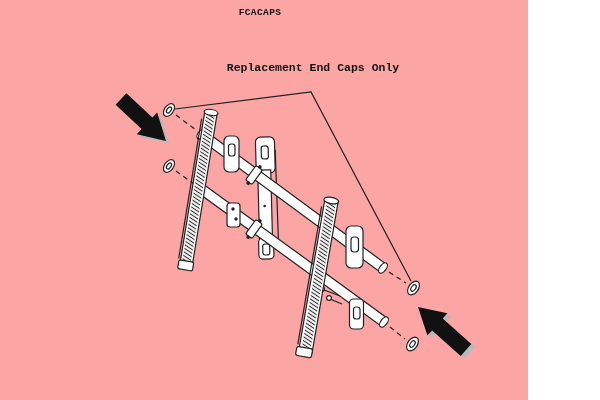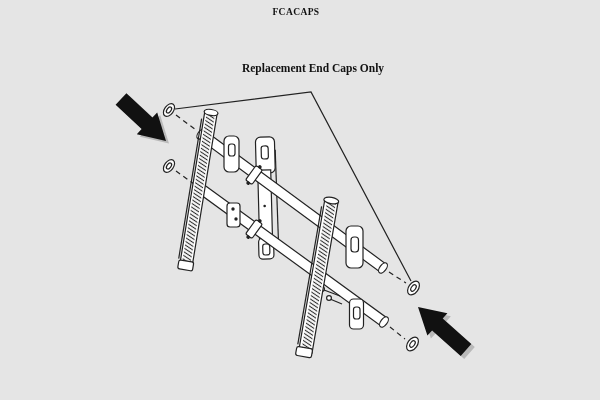--- a/index.html
+++ b/index.html
@@ -1,21 +1,21 @@
 <!DOCTYPE html>
 <html><head>
 <meta charset="utf-8">
 <style>
   html,body{margin:0;padding:0;background:#ffffff;}
   .stage{
     position:relative;
-    width:600px;height:400px;
-    background:#e5e5e5;
+    width:528px;height:400px;
+    background:#fca5a5;
     overflow:hidden;
-    font-family:Liberation Serif, serif;
+    font-family:Liberation Mono, monospace;
     color:#111;
   }
   .title{
     position:absolute;top:7px;left:0;right:8px;
     text-align:center;
     font-size:9.5px;font-weight:bold;letter-spacing:.4px;
     color:#111;
   }
   .caption{
     position:absolute;top:61px;left:313px;

